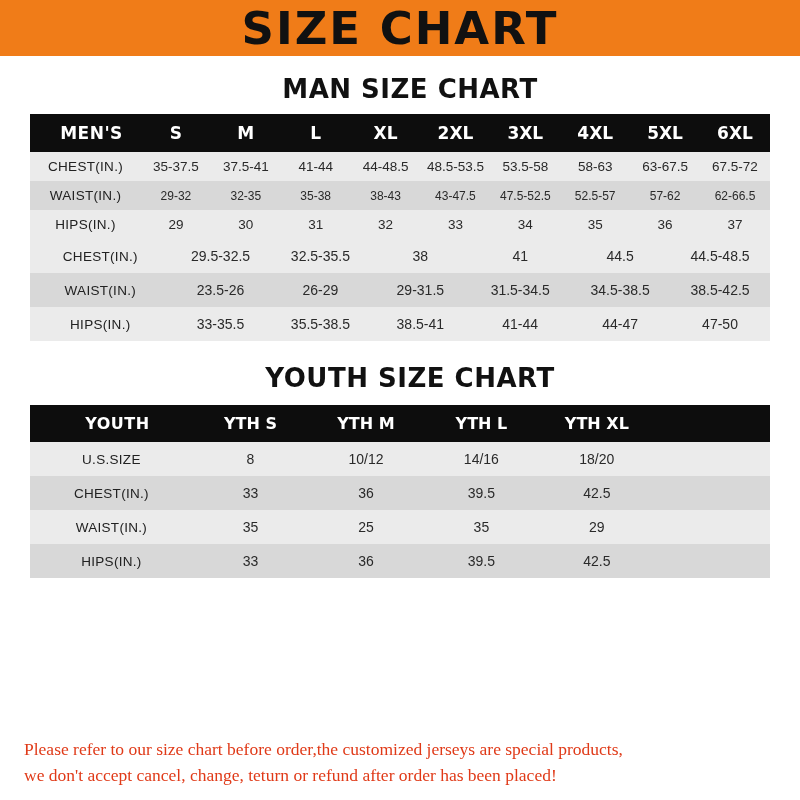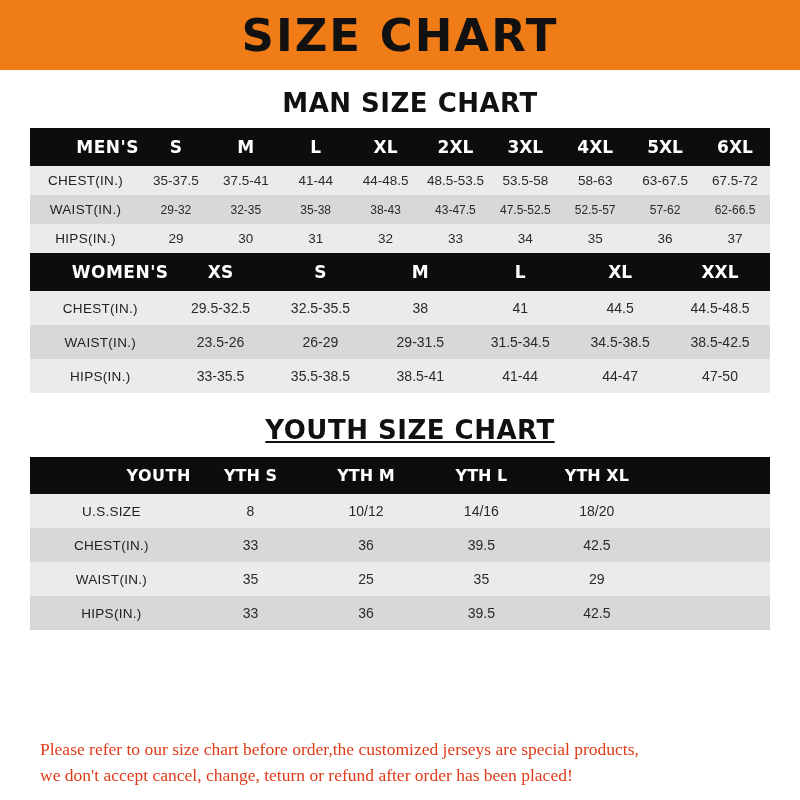--- a/index.html
+++ b/index.html
@@ -16,21 +16,21 @@
   .page {
     position: relative;
     width: 800px;
     height: 800px;
     background: #ffffff;
     box-sizing: border-box;
   }
   
   .banner {
     position: relative;
-    height: 70px;
+    height: 56px;
     background: #f07c18;
     display: flex;
     align-items: center;
     justify-content: center;
   }
   .banner-title {
     font-family: "DejaVu Sans", sans-serif;
     font-weight: bold;
     font-size: 45px;
     letter-spacing: 2px;
@@ -53,21 +53,20 @@
   }
   .section-title.women {
     font-size: 26px;
     margin-top: 18px;
     margin-bottom: 12px;
   }
   .section-title.youth {
     font-size: 26px;
     margin-top: 22px;
     margin-bottom: 12px;
-    text-decoration: underline;
   }
   
   .table-wrap {
     padding: 0 30px;
   }
   table {
     border-collapse: collapse;
     width: 100%;
     table-layout: fixed;
   }
@@ -81,21 +80,21 @@
     color: #ffffff;
   }
   .hdr-row th {
     font-family: "DejaVu Sans", sans-serif;
     font-weight: bold;
     color: #ffffff;
     padding: 9px 2px;
     font-size: 17px;
   }
   .hdr-row th.first {
-    text-align: right;
+    text-align: center;
     padding-left: 14px;
     font-size: 17px;
     letter-spacing: 0.5px;
   }
   .row-light td {
     background: #ebebeb;
     color: #2a2a2a;
     padding: 7px 2px;
     font-size: 13.5px;
   }
@@ -116,21 +115,21 @@
   .women col.c0 { width: 19%; }
   
   .youth col.c0 { width: 22%; }
   .youth .hdr-row th { font-size: 16px; margin-top: 28px; }
   .youth .row-light td, .youth .row-dark td { font-size: 14px; padding: 9px 5px;}
   .women .hdr-row th { font-size: 17px; }
   .women .row-light td, .women .row-dark td { font-size: 14px; padding: 9px 2px;}
   
   .note {
     position: absolute;
-    left: 16px;
+    left: 0;
     right: 0;
     bottom: 12px;
     padding: 0 24px;
     color: #e03a18;
     font-family: "Liberation Serif", serif;
     font-size: 17.5px;
     line-height: 1.45;
     text-align: left;
   }
   .note-line { display: block; }
@@ -217,29 +216,20 @@
       <colgroup>
         <col class="c0">
           <col>
           <col>
           <col>
           <col>
           <col>
           <col>
       </colgroup>
       <tbody>
-        <tr class="hdr-row">
-          <th class="first">WOMEN'S</th>
-          <th>XS</th>
-          <th>S</th>
-          <th>M</th>
-          <th>L</th>
-          <th>XL</th>
-          <th>XXL</th>
-        </tr>
         <tr class="row-light">
           <td class="row-label">CHEST(IN.)</td>
           <td>29.5-32.5</td>
           <td>32.5-35.5</td>
           <td>38</td>
           <td>41</td>
           <td>44.5</td>
           <td>44.5-48.5</td>
         </tr>
         <tr class="row-dark">

